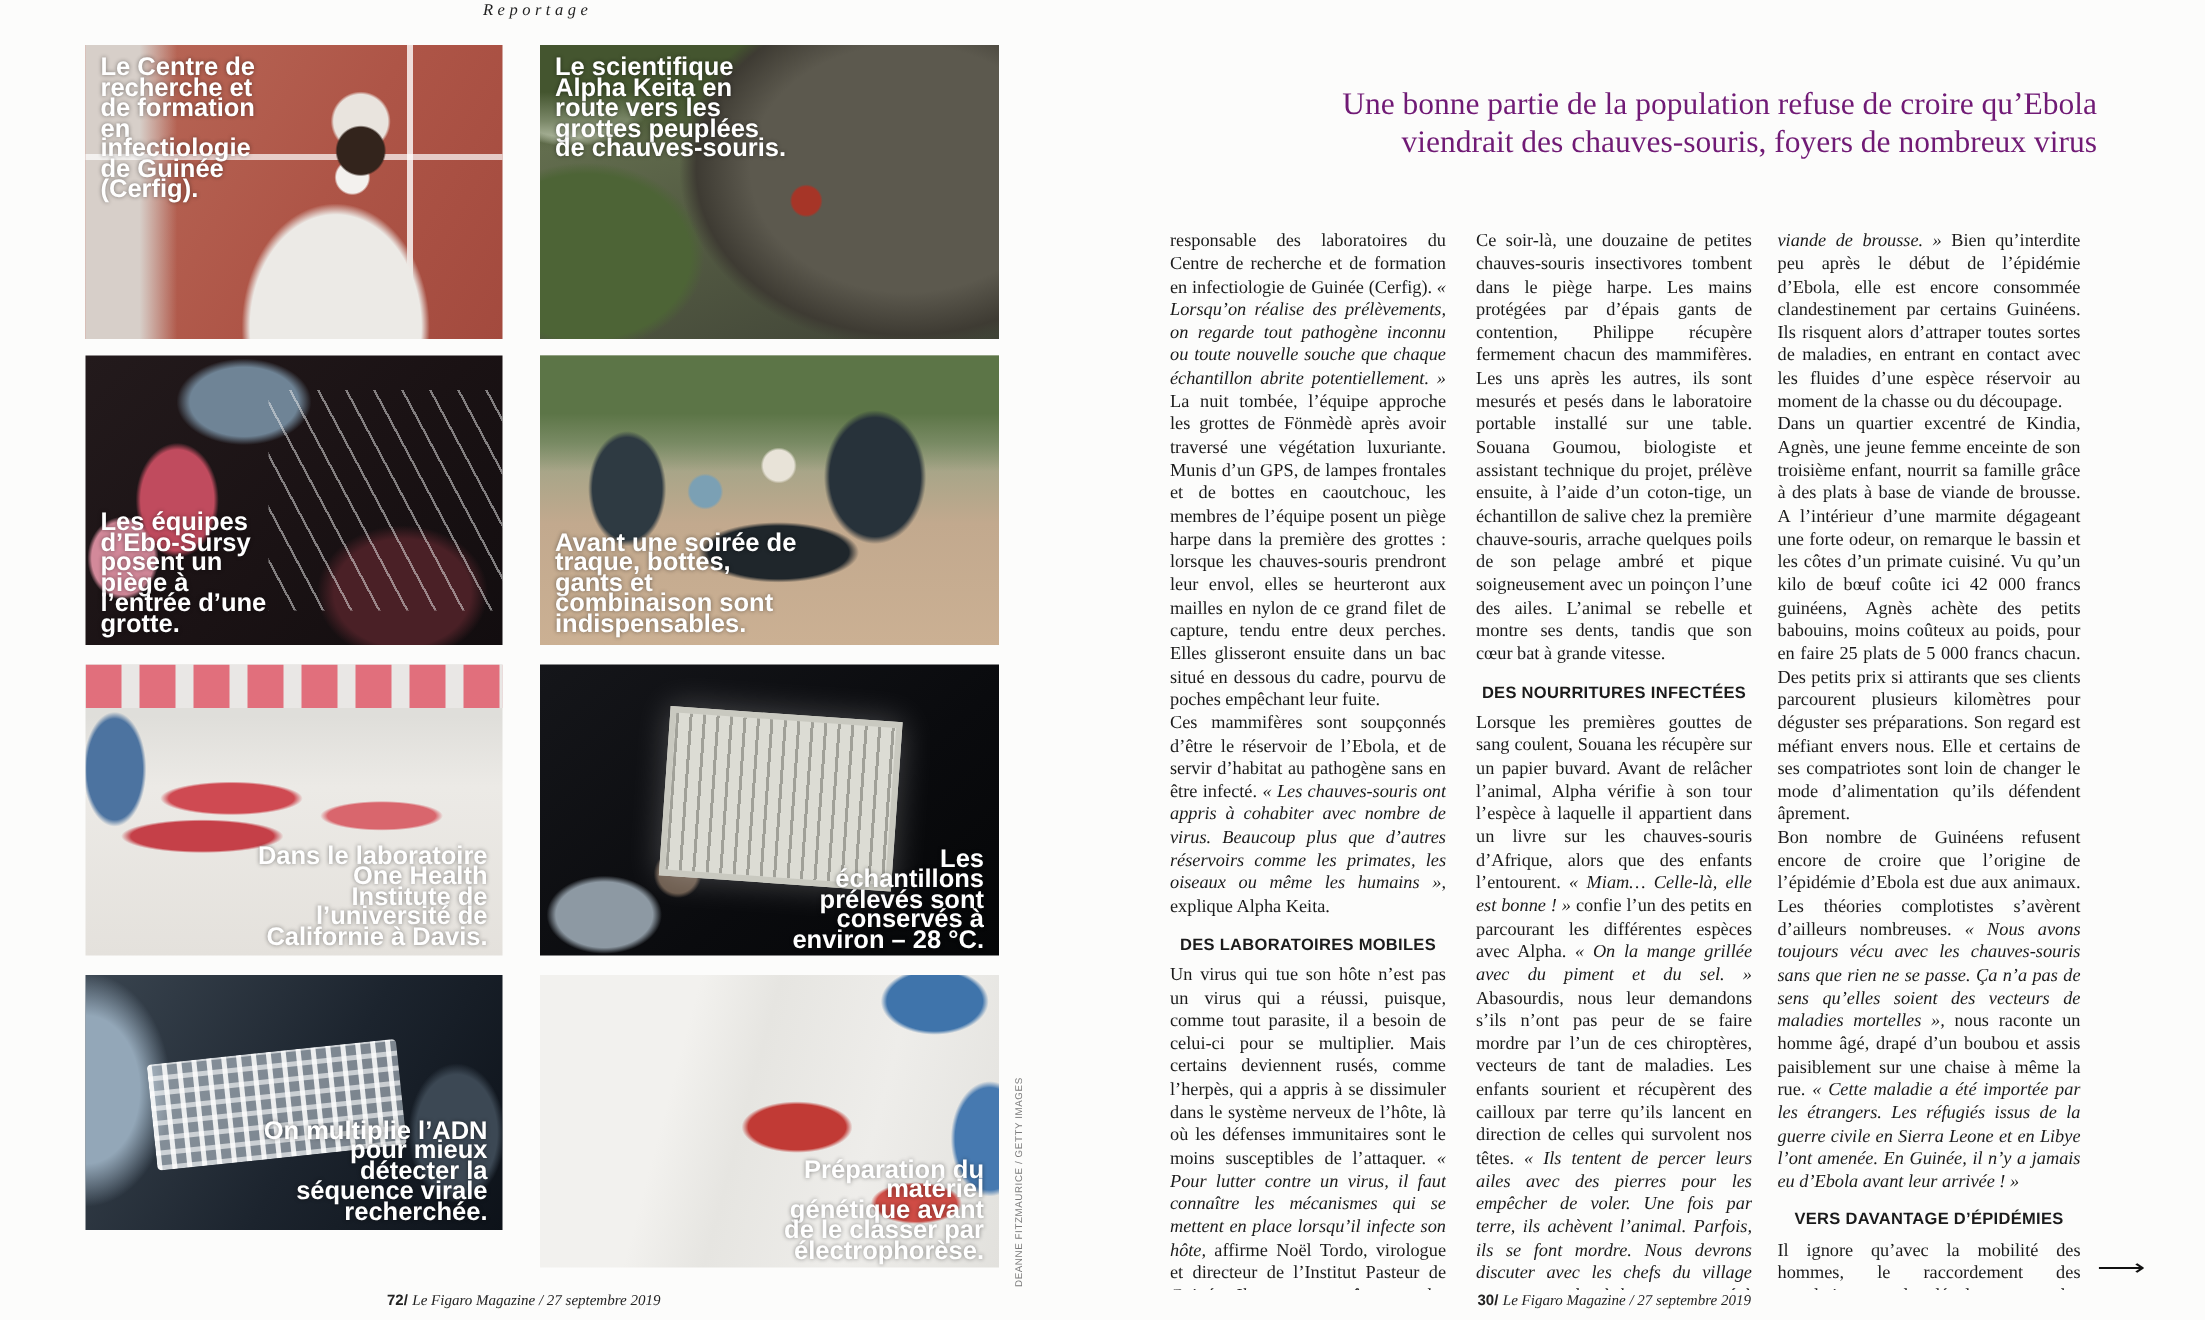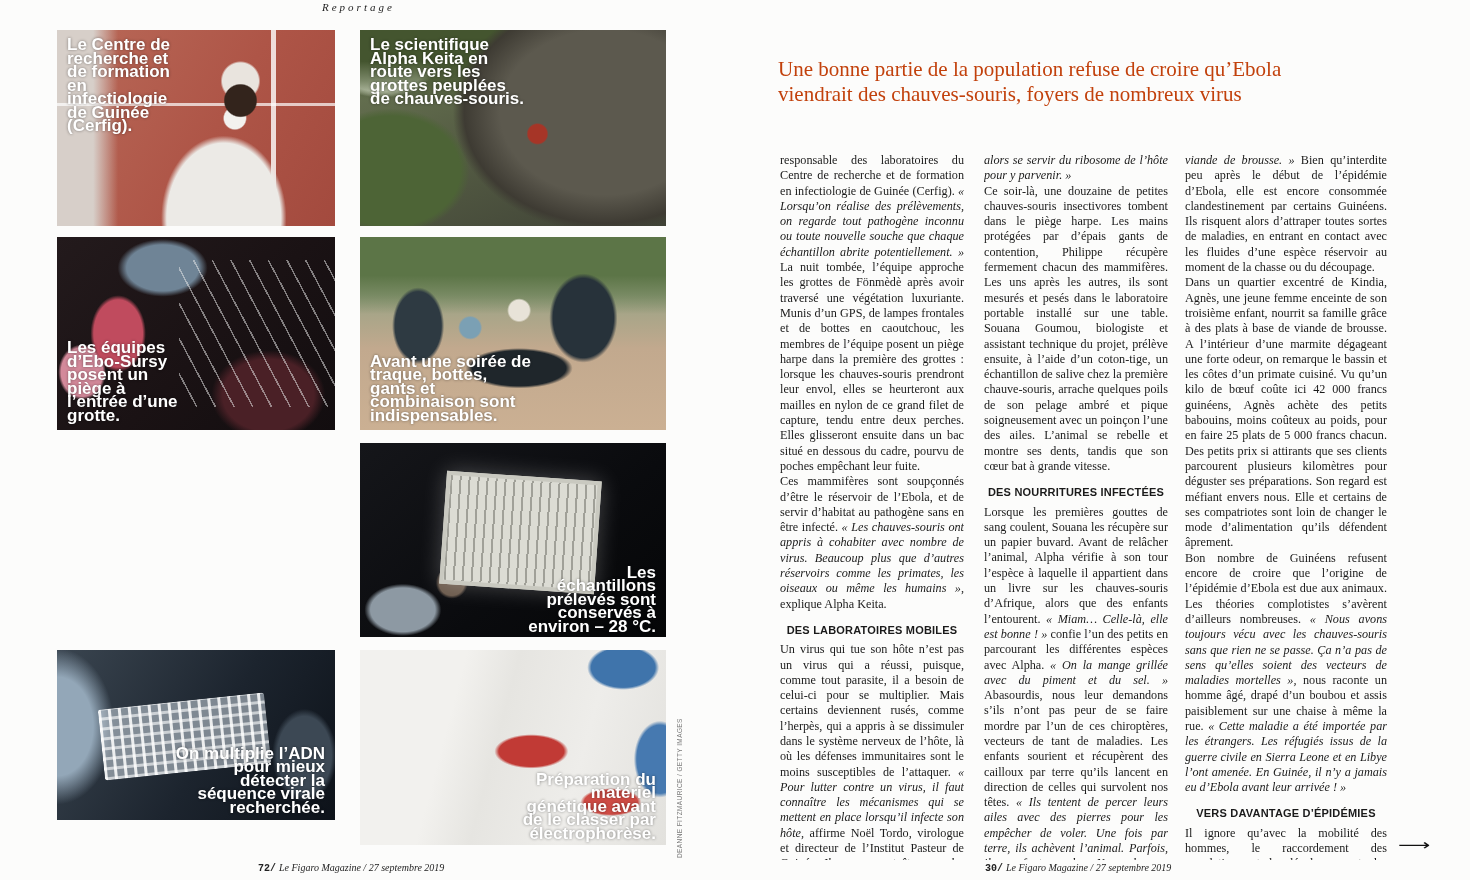--- a/index.html
+++ b/index.html
@@ -72,33 +72,33 @@
     radial-gradient(ellipse 58px 36px at 86% 9%, #3f74ab 0 55%, rgba(63,116,171,0) 62%),
     radial-gradient(ellipse 42px 62px at 98% 56%, #4679b0 0 55%, rgba(70,121,176,0) 62%),
     radial-gradient(ellipse 56px 26px at 56% 52%, #c13a35 0 58%, rgba(193,58,53,0) 66%),
     radial-gradient(ellipse 46px 21px at 82% 78%, #cf4c45 0 58%, rgba(207,76,69,0) 66%),
     linear-gradient(105deg, #f2f1ee 0 30%, #e6e5e1 45%, #eeedea 70%, #e2e1dd 100%);}
   
   .credit{position:absolute;left:676px;top:698px;height:160px;width:12px;
     writing-mode:vertical-rl;transform:rotate(180deg);
     font-family:"Liberation Sans",sans-serif;font-size:6.5px;letter-spacing:.4px;color:#7a7a7a;}
   
-  .headline{position:absolute;left:778px;top:57px;width:620px;text-align:left;
-    font-size:21px;line-height:25px;color:#c2410c;}
+  .headline{position:absolute;left:778px;top:57px;width:620px;text-align:right;
+    font-size:21px;line-height:25px;color:#701a75;}
   .article-col{position:absolute;top:153px;height:707px;overflow:hidden;
     font-size:12.2px;line-height:15.3px;text-align:justify;}
   .col0{left:780px;width:184px;} .col1{left:984px;width:184px;} .col2{left:1185px;width:202px;}
   .para{margin:0;} .it{font-style:italic;}
   .subhead{font-family:"Liberation Sans",sans-serif;font-weight:bold;font-size:11px;
     letter-spacing:.2px;text-align:center;margin:11px 0 4px 0;}
   .cont-arrow{position:absolute;left:1398px;top:836px;font-size:15px;color:#111;
     transform:scaleX(1.5);transform-origin:left center;}
   
   .footer{position:absolute;top:862px;font-size:10px;color:#222;}
-  .footer .num{font-family:Liberation Mono, monospace;font-weight:bold;font-style:normal;}
+  .footer .num{font-family:Liberation Sans, sans-serif;font-weight:bold;font-style:normal;}
   .footer .rest{font-style:italic;margin-left:3px;}
   .footer-left{left:258px;} .footer-right{left:985px;}
 </style>
 </head>
 <body>
 
 <div class="spread">
 
   <div class="kicker">Reportage</div>
 
@@ -107,20 +107,24 @@
   </div>
   <div class="photo photoB">
     <div class="caption cap-l" style="left:10px;top:8px;width:160px;">Le scientifique Alpha Keita en route vers les grottes peuplées de chauves-souris.</div>
   </div>
   <div class="photo photoD">
     <div class="caption cap-l" style="left:10px;bottom:8px;width:165px;">Avant une soirée de traque, bottes, gants et combinaison sont indispensables.</div>
   </div>
   <div class="photo photoC">
     <div class="trap-lines"></div>
     <div class="caption cap-l" style="left:10px;bottom:8px;width:115px;">Les équipes d’Ebo-Sursy posent un piège à l’entrée d’une grotte.</div>
+  </div>
+  <div class="photo photoE">
+    <div class="shelf"></div>
+    <div class="caption cap-r" style="right:10px;bottom:6px;width:160px;">Dans le laboratoire One Health Institute de l’université de Californie à Davis.</div>
   </div>
   <div class="photo photoF">
     <div class="sample-box"></div>
     <div class="caption cap-r" style="right:10px;bottom:4px;width:130px;">Les échantillons prélevés sont conservés à environ – 28 °C.</div>
   </div>
   <div class="photo photoG">
     <div class="dna-plate"></div>
     <div class="caption cap-r" style="right:10px;bottom:6px;width:150px;">On multiplie l’ADN pour mieux détecter la séquence virale recherchée.</div>
   </div>
   <div class="photo photoH">
@@ -134,21 +138,20 @@
     <span style="display:block">viendrait des chauves-souris, foyers de nombreux virus</span>
   </div>
 
   <div class="article-col col0">
       <p class="para"><span>responsable des laboratoires du Centre de recherche et de formation en infectiologie de Guinée (Cerfig). </span><span class="it">« Lorsqu’on réalise des prélèvements, on regarde tout pathogène inconnu ou toute nouvelle souche que chaque échantillon abrite potentiellement. » </span><span>La nuit tombée, l’équipe approche les grottes de Fönmèdè après avoir traversé une végétation luxuriante. Munis d’un GPS, de lampes frontales et de bottes en caoutchouc, les membres de l’équipe posent un piège harpe dans la première des grottes : lorsque les chauves-souris prendront leur envol, elles se heurteront aux mailles en nylon de ce grand filet de capture, tendu entre deux perches. Elles glisseront ensuite dans un bac situé en dessous du cadre, pourvu de poches empêchant leur fuite.</span></p>
       <p class="para"><span>Ces mammifères sont soupçonnés d’être le réservoir de l’Ebola, et de servir d’habitat au pathogène sans en être infecté. </span><span class="it">« Les chauves-souris ont appris à cohabiter avec nombre de virus. Beaucoup plus que d’autres réservoirs comme les primates, les oiseaux ou même les humains »</span><span>, explique Alpha Keita.</span></p>
       <div class="subhead">DES LABORATOIRES MOBILES</div>
       <p class="para"><span>Un virus qui tue son hôte n’est pas un virus qui a réussi, puisque, comme tout parasite, il a besoin de celui-ci pour se multiplier. Mais certains deviennent rusés, comme l’herpès, qui a appris à se dissimuler dans le système nerveux de l’hôte, là où les défenses immunitaires sont le moins susceptibles de l’attaquer. </span><span class="it">« Pour lutter contre un virus, il faut connaître les mécanismes qui se mettent en place lorsqu’il infecte son hôte, </span><span>affirme Noël Tordo, virologue et directeur de l’Institut Pasteur de Guinée. </span><span class="it">Ils ne peuvent être que des parasites, puisqu’ils ne disposent pas eux-mêmes d’une autonomie suffisante pour survivre. Ils s’avèrent par exemple incapables de fabriquer leurs propres protéines et doivent</span></p>
     </div>
   <div class="article-col col1">
-      <p class="para"><span class="it">alors se servir du ribosome de l’hôte pour y parvenir. »</span></p>
       <p class="para"><span>Ce soir-là, une douzaine de petites chauves-souris insectivores tombent dans le piège harpe. Les mains protégées par d’épais gants de contention, Philippe récupère fermement chacun des mammifères. Les uns après les autres, ils sont mesurés et pesés dans le laboratoire portable installé sur une table. Souana Goumou, biologiste et assistant technique du projet, prélève ensuite, à l’aide d’un coton-tige, un échantillon de salive chez la première chauve-souris, arrache quelques poils de son pelage ambré et pique soigneusement avec un poinçon l’une des ailes. L’animal se rebelle et montre ses dents, tandis que son cœur bat à grande vitesse.</span></p>
       <div class="subhead">DES NOURRITURES INFECTÉES</div>
       <p class="para"><span>Lorsque les premières gouttes de sang coulent, Souana les récupère sur un papier buvard. Avant de relâcher l’animal, Alpha vérifie à son tour l’espèce à laquelle il appartient dans un livre sur les chauves-souris d’Afrique, alors que des enfants l’entourent. </span><span class="it">« Miam… Celle-là, elle est bonne ! » </span><span>confie l’un des petits en parcourant les différentes espèces avec Alpha. </span><span class="it">« On la mange grillée avec du piment et du sel. » </span><span>Abasourdis, nous leur demandons s’ils n’ont pas peur de se faire mordre par l’un de ces chiroptères, vecteurs de tant de maladies. Les enfants sourient et récupèrent des cailloux par terre qu’ils lancent en direction de celles qui survolent nos têtes. </span><span class="it">« Ils tentent de percer leurs ailes avec des pierres pour les empêcher de voler. Une fois par terre, ils achèvent l’animal. Parfois, ils se font mordre. Nous devrons discuter avec les chefs du village pour apprendre à la communauté à vivre en paix avec les espèces réservoirs », </span></p>
     </div>
   <div class="article-col col2">
       <p class="para"><span class="it">viande de brousse. » </span><span>Bien qu’interdite peu après le début de l’épidémie d’Ebola, elle est encore consommée clandestinement par certains Guinéens. Ils risquent alors d’attraper toutes sortes de maladies, en entrant en contact avec les fluides d’une espèce réservoir au moment de la chasse ou du découpage.</span></p>
       <p class="para"><span>Dans un quartier excentré de Kindia, Agnès, une jeune femme enceinte de son troisième enfant, nourrit sa famille grâce à des plats à base de viande de brousse. A l’intérieur d’une marmite dégageant une forte odeur, on remarque le bassin et les côtes d’un primate cuisiné. Vu qu’un kilo de bœuf coûte ici 42 000 francs guinéens, Agnès achète des petits babouins, moins coûteux au poids, pour en faire 25 plats de 5 000 francs chacun. Des petits prix si attirants que ses clients parcourent plusieurs kilomètres pour déguster ses préparations. Son regard est méfiant envers nous. Elle et certains de ses compatriotes sont loin de changer le mode d’alimentation qu’ils défendent âprement.</span></p>
       <p class="para"><span>Bon nombre de Guinéens refusent encore de croire que l’origine de l’épidémie d’Ebola est due aux animaux. Les théories complotistes s’avèrent d’ailleurs nombreuses. </span><span class="it">« Nous avons toujours vécu avec les chauves-souris sans que rien ne se passe. Ça n’a pas de sens qu’elles soient des vecteurs de maladies mortelles », </span><span>nous raconte un homme âgé, drapé d’un boubou et assis paisiblement sur une chaise à même la rue. </span><span class="it">« Cette maladie a été importée par les étrangers. Les réfugiés issus de la guerre civile en Sierra Leone et en Libye l’ont amenée. En Guinée, il n’y a jamais eu d’Ebola avant leur arrivée ! »</span></p>
       <div class="subhead">VERS DAVANTAGE D’ÉPIDÉMIES</div>
       <p class="para"><span>Il ignore qu’avec la mobilité des hommes, le raccordement des populations et le développement des moyens de transport, les virus voyagent plus facilement au-delà des</span></p>

